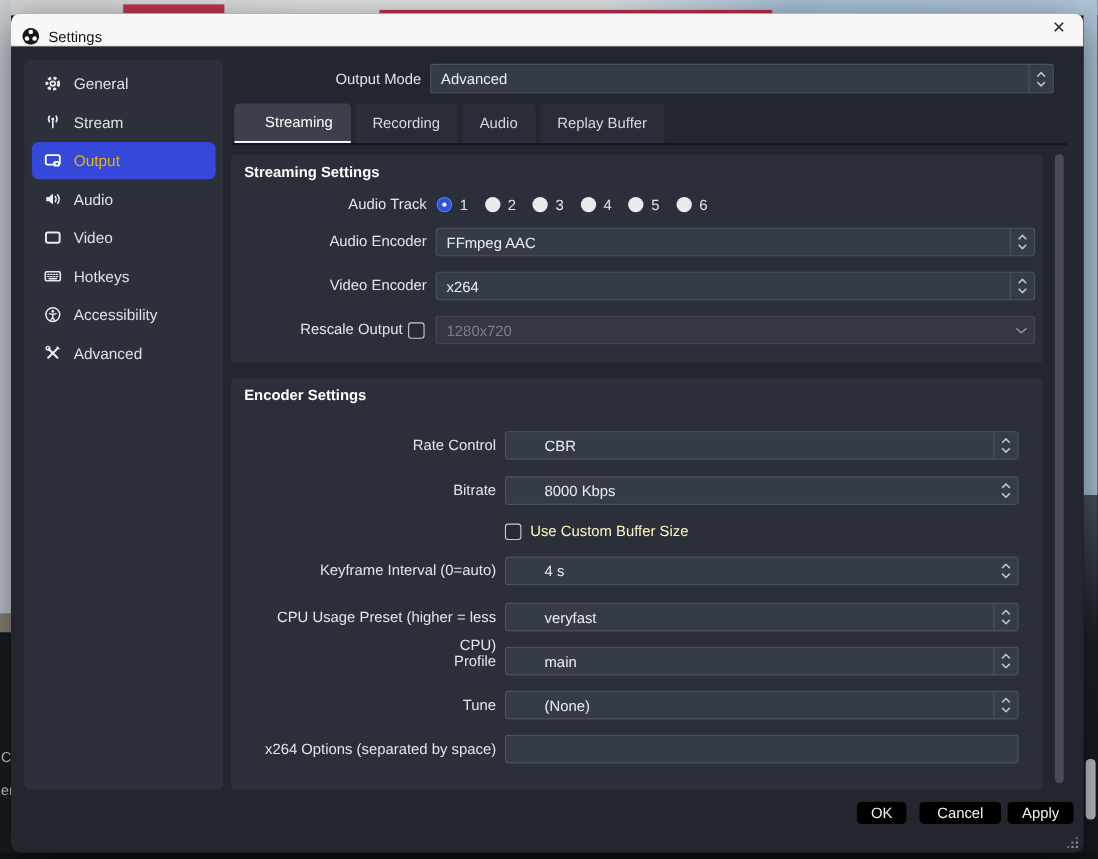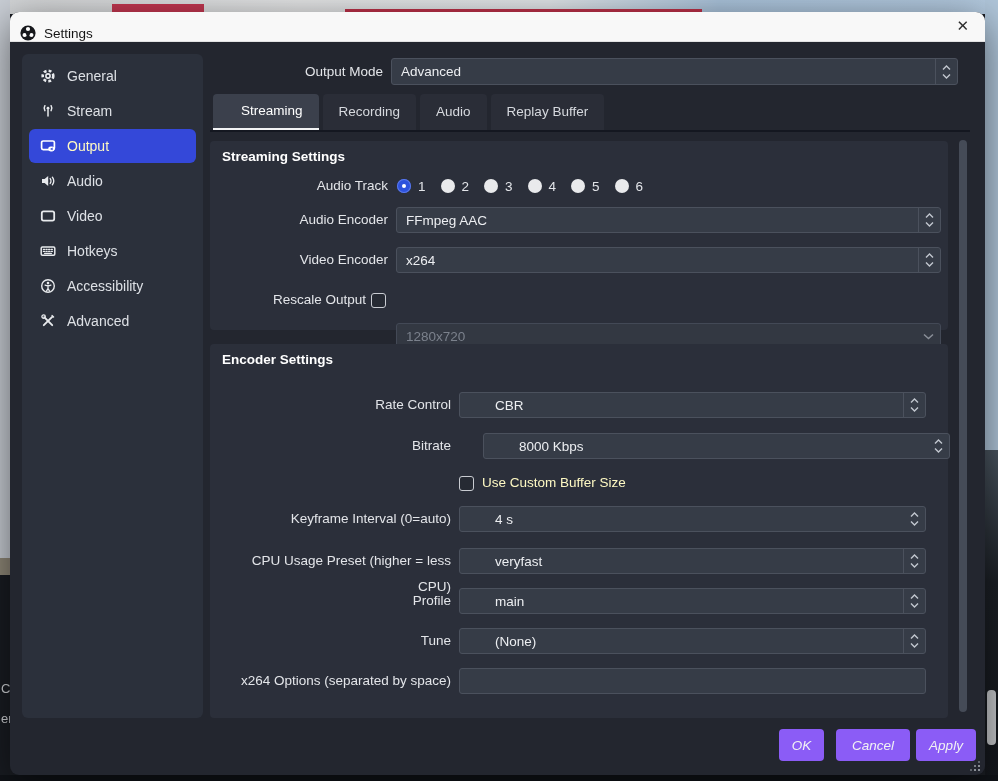--- a/index.html
+++ b/index.html
@@ -27,28 +27,28 @@
     border-radius:9px;box-shadow:0 10px 40px rgba(0,0,0,.55);z-index:5;overflow:hidden;}
   .titlebar{position:absolute;left:0;top:0;width:100%;height:30px;background:#f8f8f8;
     border-bottom:1px solid #e2e2e2;display:flex;align-items:flex-end;padding:0 10px;box-sizing:border-box;}
   .title{margin-left:8px;font-size:13.5px;color:#141414;}
   .close{margin-left:auto;font-size:15px;color:#2e2e2e;padding:0 6px;line-height:30px;}
 
   .sidebar{position:absolute;left:12px;top:42px;width:181px;height:664px;background:#2b303b;
     border-radius:6px;padding-top:4px;box-sizing:border-box;}
   .side-item{height:34px;margin:1px 7px;border-radius:6px;display:flex;align-items:center;
     gap:11px;padding:0 11px;color:#dde0e5;font-size:14px;}
-  .side-item.selected{background:#3448d9;color:#fef9c3;}
+  .side-item.selected{background:#3448d9;color:#eab308;}
   .sicon{width:16px;height:16px;display:flex;align-items:center;justify-content:center;flex:none;}
 
   .outmode-label{position:absolute;left:180px;top:46px;width:193px;height:27px;line-height:27px;
     text-align:right;color:#e3e5e9;font-size:13.5px;}
   .combo{position:absolute;box-sizing:border-box;background:#363c47;border:1px solid #4b515d;
     border-radius:3px;color:#eceef1;font-size:13.5px;display:flex;align-items:center;padding:0 9px;}
-  .combo.disabled{background:#333842;border-color:#434956;color:#7b818c;margin-top:36px;}
+  .combo.disabled{background:#333842;border-color:#434956;color:#7b818c;}
   .spin{position:absolute;right:0;top:0;bottom:0;width:21px;border-left:1px solid #4b515d;
     display:flex;flex-direction:column;align-items:center;justify-content:center;gap:2px;}
   .numspin{position:absolute;right:0;top:0;bottom:0;width:22px;display:flex;flex-direction:column;
     align-items:center;justify-content:space-between;padding:5px 0;box-sizing:border-box;}
   .singlespin{position:absolute;right:6px;top:0;bottom:0;display:flex;align-items:center;}
   .outmode-combo{left:381px;top:46px;width:567px;height:27px;}
 
   .tabs{position:absolute;left:203px;top:82px;height:36px;display:flex;gap:4px;}
   .tab{padding:0 16px;line-height:36px;background:#2a2d37;color:#d6d9de;border-radius:4px 4px 0 0;
     font-size:13.5px;box-sizing:border-box;}
@@ -75,22 +75,22 @@
   .rnum{color:#e3e5e9;font-size:13.5px;margin-left:7px;}
 
   .checkbox{position:absolute;width:15px;height:15px;border:1px solid #c9ccd2;border-radius:3px;
     background:#262a33;box-sizing:border-box;}
   .cb-label{position:absolute;color:#fef9c3;font-size:13.5px;height:26px;line-height:26px;}
 
   .textinput{position:absolute;box-sizing:border-box;background:#363c47;border:1px solid #4b515d;
     border-radius:3px;color:#eceef1;font-size:13.5px;padding:0 9px;outline:none;
     font-family:"Liberation Sans",sans-serif;}
 
-  .btn{position:absolute;top:717px;height:32px;background:#8b5cf6;border-radius:4px;color:#f1f2f4;
-    font-size:13.5px;display:flex;align-items:center;justify-content:center;box-sizing:border-box;font-style:italic;}
+  .btn{position:absolute;top:717px;height:20px;background:#000000;border-radius:4px;color:#f1f2f4;
+    font-size:13.5px;display:flex;align-items:center;justify-content:center;box-sizing:border-box;}
   .btn-ok{left:769px;width:45px;}
   .btn-cancel{left:826px;width:74px;}
   .btn-apply{left:906px;width:60px;}
 
   .scrollbar{position:absolute;left:949px;top:128px;width:8px;height:572px;background:#454b57;border-radius:4px;}
 
   .grip{position:absolute;right:5px;bottom:4px;width:12px;height:12px;}
   .grip::before{content:"";position:absolute;right:0;bottom:0;width:2px;height:2px;background:#8a8f97;
     box-shadow:-4px 0 #8a8f97,0 -4px #8a8f97,-8px 0 #5e636b,0 -8px #5e636b,-4px -4px #777c84;}
 </style>
@@ -311,21 +311,21 @@
           <svg width="9" height="6" viewBox="0 0 9 6">
               <polyline points="1,4.5 4.5,1 8,4.5" fill="none" stroke="#c2c7cf" stroke-width="1.4"></polyline>
             </svg>
           <svg width="9" height="6" viewBox="0 0 9 6">
               <polyline points="1,1.5 4.5,5 8,1.5" fill="none" stroke="#c2c7cf" stroke-width="1.4"></polyline>
             </svg>
         </span>
       </div>
 
       <div class="row-label" style="top:89px;">Bitrate</div>
-      <div class="combo ctl2" style="top:89px;margin-left:24px;">
+      <div class="combo ctl2" style="top:89px;">
         <span>8000 Kbps</span>
         <span class="numspin">
           <svg width="9" height="6" viewBox="0 0 9 6">
               <polyline points="1,4.5 4.5,1 8,4.5" fill="none" stroke="#c2c7cf" stroke-width="1.4"></polyline>
             </svg>
           <svg width="9" height="6" viewBox="0 0 9 6">
               <polyline points="1,1.5 4.5,5 8,1.5" fill="none" stroke="#c2c7cf" stroke-width="1.4"></polyline>
             </svg>
         </span>
       </div>

